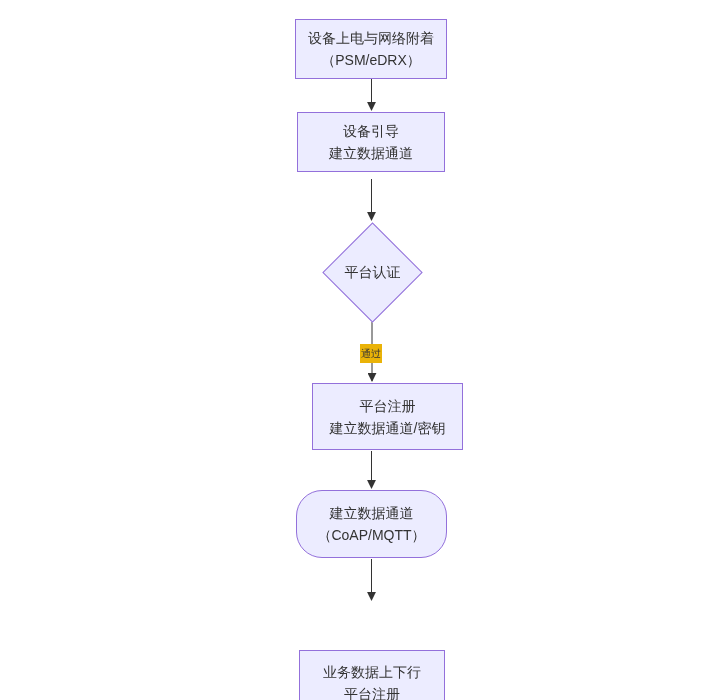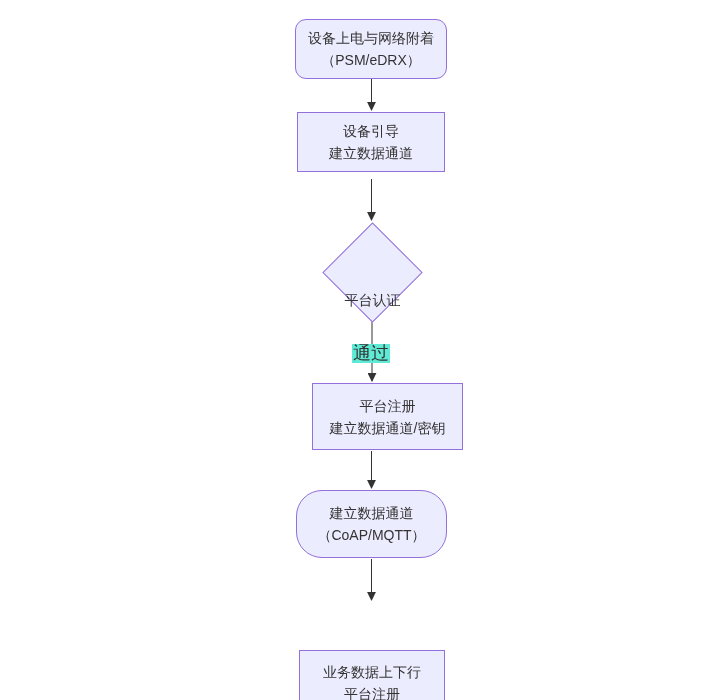--- a/index.html
+++ b/index.html
@@ -20,21 +20,21 @@
     display: flex;
     flex-direction: column;
     align-items: center;
     justify-content: center;
     color: #333333;
     font-size: 14px;
     line-height: 22px;
     text-align: center;
     white-space: nowrap;
   }
-  .node-1 { left: 295px; top: 19px;  width: 152px; height: 60px; border-radius: 11px; }
+  .node-1 { left: 295px; top: 19px;  width: 152px; height: 60px; }
   .node-2 { left: 297px; top: 112px; width: 148px; height: 60px; }
   .node-4 { left: 312px; top: 383px; width: 151px; height: 67px; }
   .node-5 { left: 296px; top: 490px; width: 151px; height: 68px; border-radius: 26px; }
   .node-6 { left: 299px; top: 602px; width: 146px; height: 66px; margin-top: 48px; }
   .diamond-shape {
     position: absolute;
     left: 337px; top: 237px;
     width: 71px; height: 71px;
     background: #ECECFF;
     border: 1px solid #9370DB;
@@ -42,29 +42,28 @@
     box-sizing: border-box;
   }
   .diamond-label {
     position: absolute;
     left: 322px; top: 261px;
     width: 101px;
     text-align: center;
     color: #333333;
     font-size: 14px;
     line-height: 22px;
-    margin-top: 28px;
   }
   .edge-label {
     position: absolute;
     left: 371px; top: 344px;
     transform: translateX(-50%);
-    background: #5eead4;
+    background: #eab308;
     color: #333333;
-    font-size: 18px;
+    font-size: 10px;
     line-height: 19px;
     padding: 0 1px;
     white-space: nowrap;
   }
 </style>
 </head>
 <body>
 
 <div class="canvas">
 

